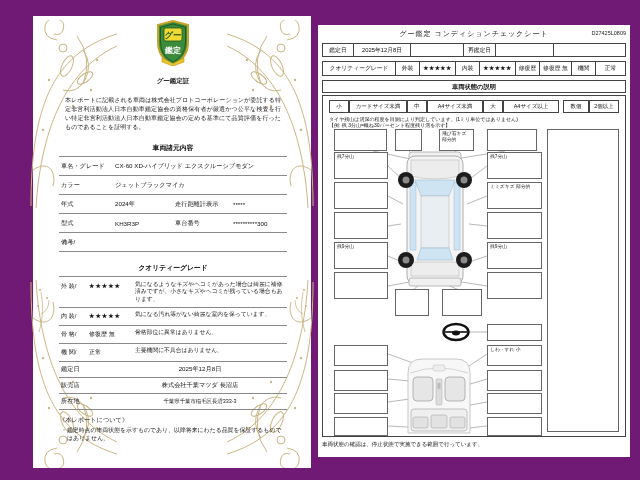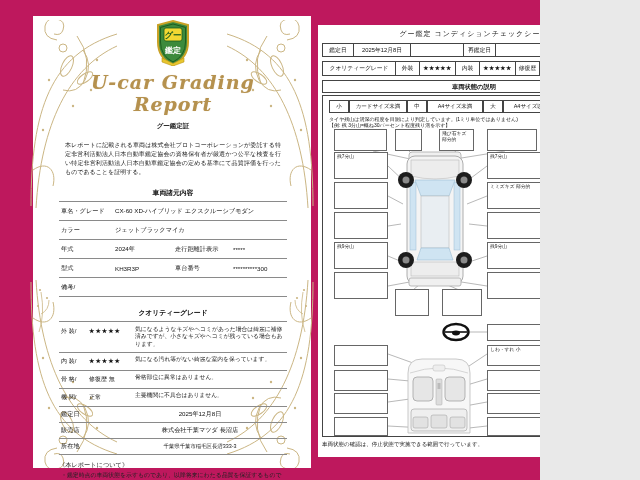--- a/index.html
+++ b/index.html
@@ -1,16 +1,16 @@
 <!DOCTYPE html>
 <html><head>
 <meta charset="utf-8">
 <style>
   html,body{margin:0;padding:0;background:#e9e9e9;}
-  .canvas{position:relative;width:540px;height:480px;background:#be185d;
+  .canvas{position:relative;width:640px;height:480px;background:#701a75;
     font-family:"Liberation Sans",sans-serif;overflow:hidden;color:#111;}
 
   
   .page-l{position:absolute;left:33px;top:16px;width:278px;height:452px;background:#fff;}
   .orn{position:absolute;pointer-events:none;}
   .orn.tl{left:-6px;top:4px;}
   .orn.tr{right:-6px;top:4px;transform:scaleX(-1);}
   .orn.bl{left:-6px;bottom:0;transform:scaleY(-1);}
   .orn.br{right:-6px;bottom:0;transform:scale(-1,-1);}
   .sprig{position:absolute;top:268px;}
@@ -185,21 +185,20 @@
         <svg width="36" height="46" viewBox="0 0 36 46">
           <path d="M18,1 L33,5 V22 Q33,38 18,45 Q3,38 3,22 V5 Z" fill="#3c8a3c" stroke="#c9a227" stroke-width="2"></path>
           <path d="M18,4 L30.5,7.4 V22 Q30.5,35.8 18,42 Q5.5,35.8 5.5,22 V7.4 Z" fill="none" stroke="#1d5c1d" stroke-width="1"></path>
           <rect x="9" y="8" width="18" height="13" rx="2" fill="#f2d832" stroke="#1d5c1d" stroke-width=".8"></rect>
           <text x="18" y="18" text-anchor="middle" font-size="8.5" font-weight="bold" fill="#1d5c1d">グー</text>
           <text x="18" y="33" text-anchor="middle" font-size="8" font-weight="bold" fill="#ffffff">鑑定</text>
           <path d="M7,38 L18,43.5 L29,38 L29,42 L18,46 L7,42 Z" fill="#e8c62e" stroke="#b89317" stroke-width=".6"></path>
         </svg>
       </div>
 
-      <div class="lp-title">U-car Grading Report</div>
       <div class="lp-sub">グー鑑定証</div>
       <div class="lp-intro">本レポートに記載される車両は株式会社プロトコーポレーションが委託する特定非営利活動法人日本自動車鑑定協会の資格保有者が厳選かつ公平な検査を行い特定非営利活動法人日本自動車鑑定協会の定める基準にて品質評価を行ったものであることを証明する。</div>
 
       <div class="sec-title">車両諸元内容</div>
 
       <div class="srow">
         <span class="lbl">車名・グレード</span>
         <span class="val">CX-60 XD-ハイブリッド エクスクルーシブモダン</span>
       </div>
       <div class="srow">

